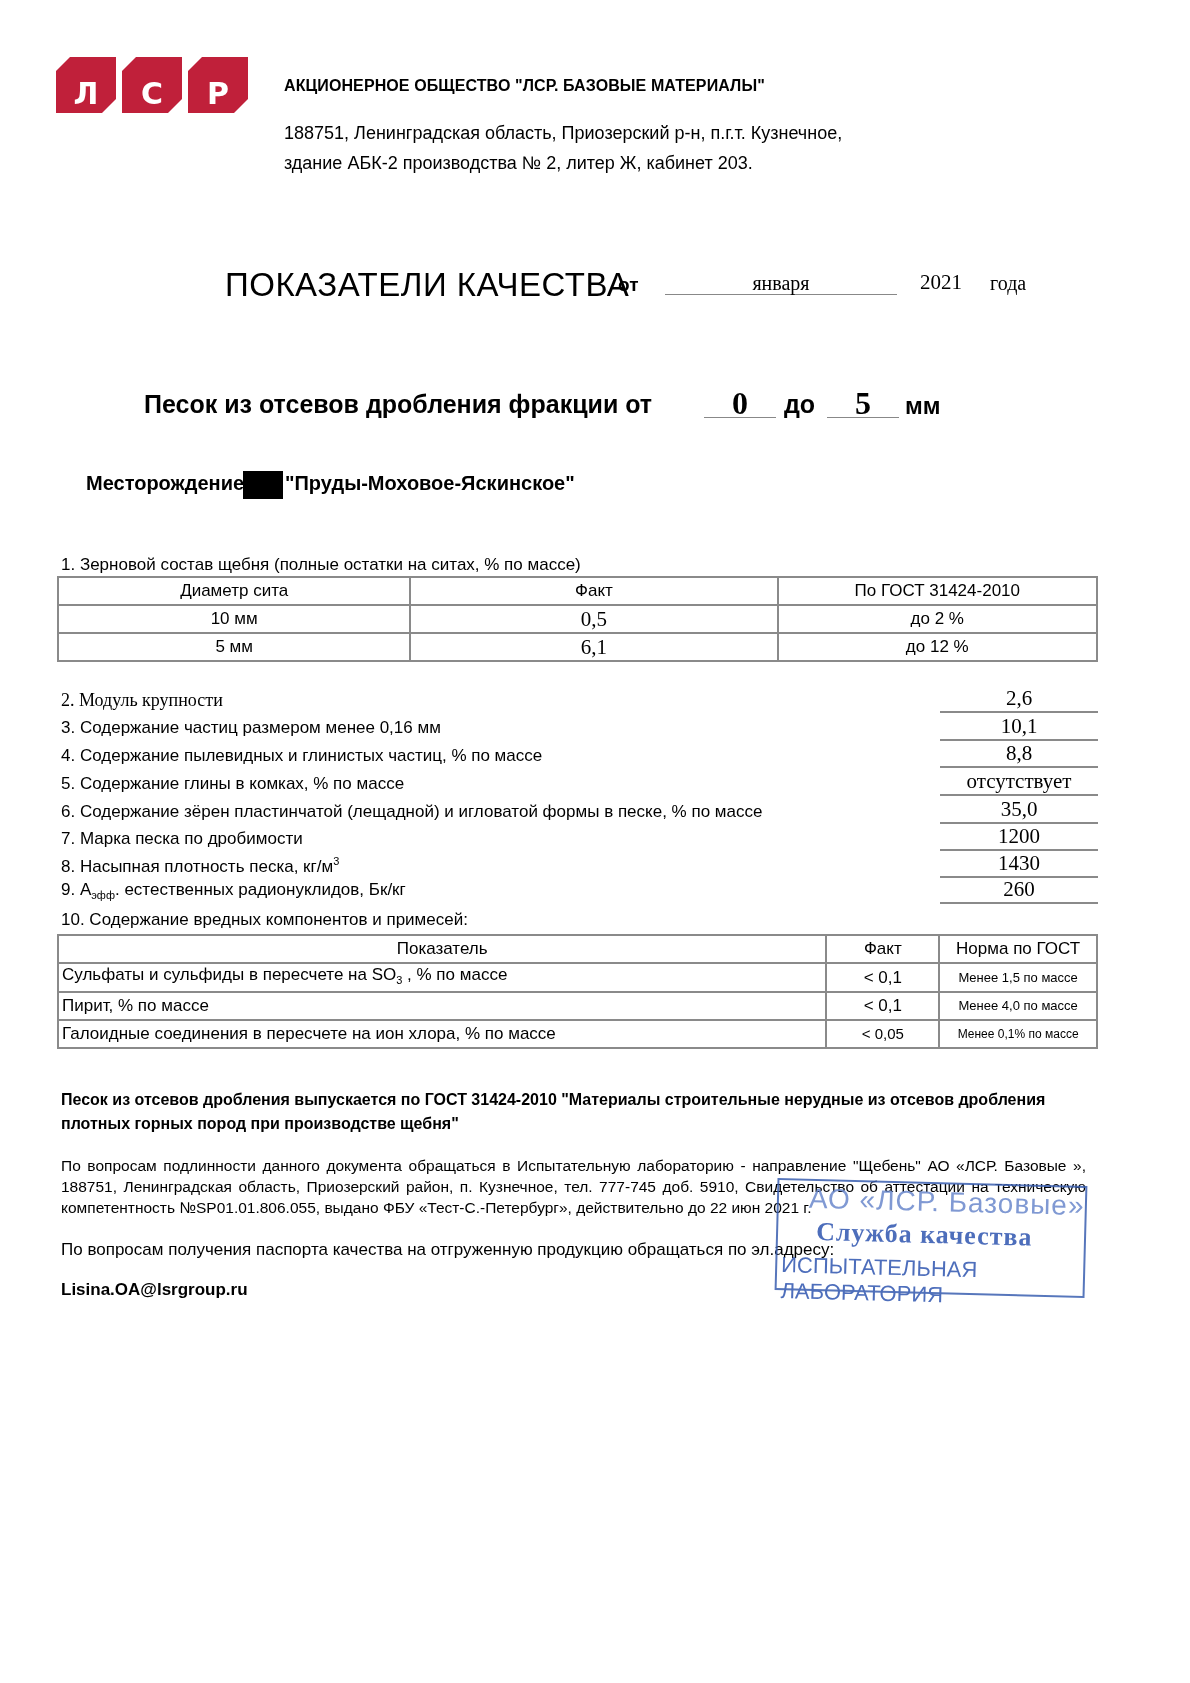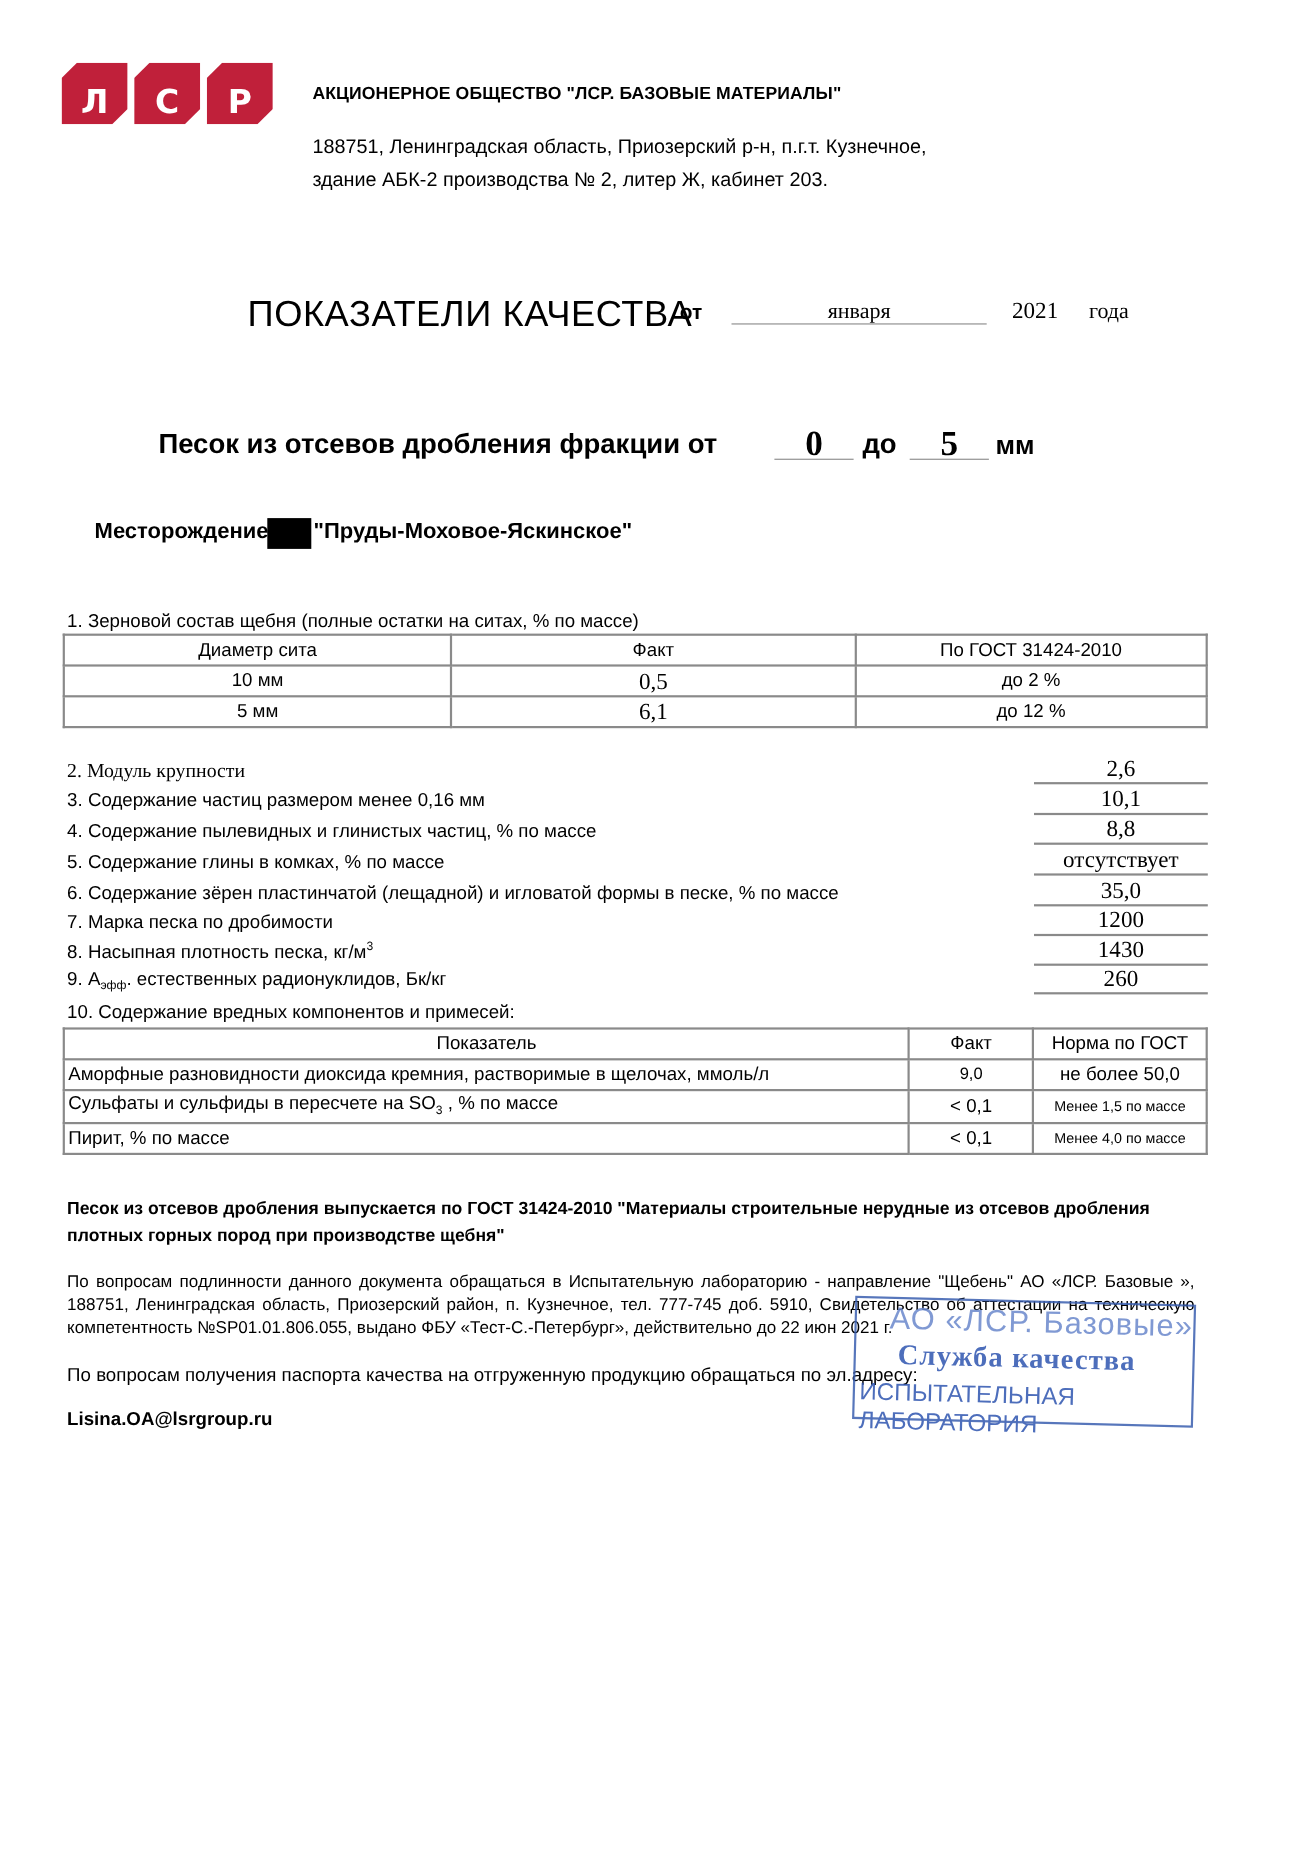--- a/index.html
+++ b/index.html
@@ -167,33 +167,33 @@
       <col style="width:113px">
       <col style="width:158px">
     </colgroup>
   <tbody>
       <tr>
     <td>Показатель</td>
     <td>Факт</td>
     <td>Норма по ГОСТ</td>
   </tr>
   <tr>
-    <td class="left">Аморфные разновидности диоксида кремния, растворимые в щелочах, ммоль/л</td>
-    <td style="font-size:15px">9,0</td>
-    <td>не более 50,0</td>
-  </tr>
-  <tr>
     <td class="left"><span>Сульфаты и сульфиды в пересчете на SO</span><sub>3</sub><span> , % по массе</span></td>
     <td>&lt; 0,1</td>
     <td class="small">Менее 1,5 по массе</td>
   </tr>
   <tr>
     <td class="left">Пирит, % по массе</td>
     <td>&lt; 0,1</td>
     <td class="small">Менее 4,0 по массе</td>
+  </tr>
+  <tr>
+    <td class="left">Галоидные соединения в пересчете на ион хлора, % по массе</td>
+    <td style="font-size:15px">&lt; 0,05</td>
+    <td class="small" style="font-size:12px">Менее 0,1% по массе</td>
   </tr>
 </tbody>
   </table>
 
 <div class="abs note-bold">Песок из отсевов дробления выпускается по ГОСТ 31424-2010 "Материалы строительные нерудные из отсевов дробления плотных горных пород при производстве щебня"</div>
 <div class="abs contact">По вопросам подлинности данного документа обращаться в Испытательную лабораторию - направление "Щебень" АО «ЛСР. Базовые », 188751, Ленинградская область, Приозерский район, п. Кузнечное, тел. 777-745 доб. 5910, Свидетельство об аттестации на техническую компетентность №SP01.01.806.055, выдано ФБУ «Тест-С.-Петербург», действительно до 22 июн 2021 г.</div>
 <div class="abs contact-2">По вопросам получения паспорта качества на отгруженную продукцию обращаться по эл.адресу:</div>
 <div class="abs email">Lisina.OA@lsrgroup.ru</div>
 
 <div class="abs stamp">

